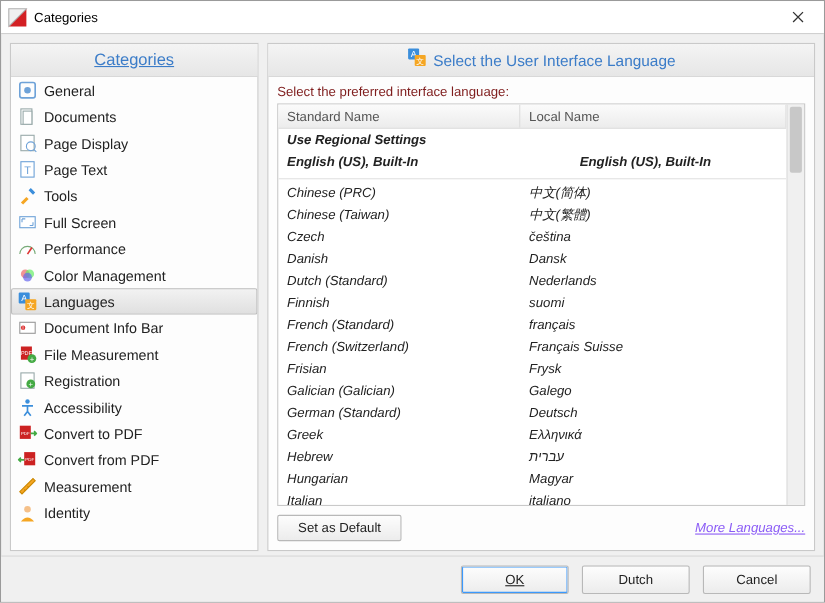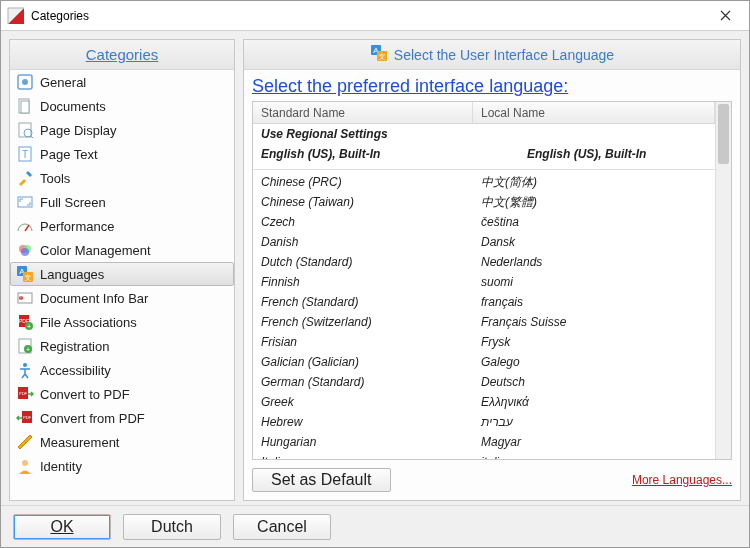--- a/index.html
+++ b/index.html
@@ -21,44 +21,44 @@
 .panel-header { height: 30px; background: linear-gradient(#f4f4f4,#e6e6e6); border-bottom: 1px solid #d8d8d8; display: flex; align-items: center; justify-content: center; gap: 6px; }
 .panel-header .ph-text { font-size: 14px; color: #3b7cc8; }
 .panel-header.left-h .ph-text { font-size: 15px; text-decoration: underline; }
 
 .cat-list { flex: 1; overflow-y: auto; overflow-x: hidden; }
 .cat-item { height: 24px; display: flex; align-items: center; padding: 0 6px; gap: 6px; font-size: 13px; color: #222; cursor: pointer; }
 .cat-item.selected { background: linear-gradient(#f2f2f2,#e0e0e0); border: 1px solid #bcbcbc; border-radius: 2px; padding-left: 5px; }
 .cat-icon { width: 18px; height: 18px; flex-shrink: 0; display:flex; align-items:center; justify-content:center; }
 
 .right-inner { flex:1; display:flex; flex-direction:column; padding: 6px 8px 8px 8px; min-height:0; }
-.prompt { font-size: 18px; color: #1d4ed8; margin-bottom: 4px; text-decoration: underline; }
+.prompt { font-size: 12px; color: #7f1d1d; margin-bottom: 4px; }
 
 .lang-table-wrap { flex:1; border:1px solid #c9c9c9; background:#fff; display:flex; overflow:hidden; }
 .lang-table { flex:1; overflow:hidden; display:flex; flex-direction:column; }
 .lang-head { display:flex; height:22px; background:linear-gradient(#fbfbfb,#ececec); border-bottom:1px solid #d6d6d6; }
 .lang-head div { font-size:12px; color:#555; padding:0 8px; display:flex; align-items:center; border-right:1px solid #ddd; }
 .col-std { width: 220px; }
 .col-loc { flex:1; }
 .lang-body { flex:1; overflow:hidden; }
 .lang-row { display:flex; height:20px; font-size:12px; color:#222; }
 .lang-row div { padding:0 8px; display:flex; align-items:center;font-style:italic; }
 .lang-row .col-std { width:220px; }
 .lang-row .col-loc { flex:1; }
 .lang-row.bold { font-weight:bold; }
 .lang-row.bitalic { font-weight:bold; font-style:italic;gap:46px; }
 .lang-sep { height:6px; border-bottom:1px solid #e2e2e2; margin-bottom:2px; }
 .vscroll { width:16px; background:#f0f0f0; border-left:1px solid #ddd; position:relative; }
 .vscroll .thumb { position:absolute; left:2px; right:2px; top:2px; height:60px; background:#c8c8c8; border-radius:2px; }
 
 .right-bottom { display:flex; align-items:center; justify-content:space-between; padding-top:8px; }
-.btn { height:24px; padding:0 18px; font-size:16px; background:linear-gradient(#fdfdfd,#ececec); border:1px solid #b8b8b8; border-radius:2px; cursor:pointer; display:inline-flex; align-items:center; justify-content:center; color:#222; }
-.link { font-size:12px; color:#b91c1c; text-decoration:underline; cursor:pointer; }
-
-.footer { height:42px; border-top:1px solid #d8d8d8; display:flex; align-items:center; gap:12px; padding:0 12px; background:#f0f0f0; }
+.btn { height:24px; padding:0 18px; font-size:12px; background:linear-gradient(#fdfdfd,#ececec); border:1px solid #b8b8b8; border-radius:2px; cursor:pointer; display:inline-flex; align-items:center; justify-content:center; color:#222; }
+.link { font-size:12px; color:#8b5cf6; text-decoration:underline; cursor:pointer;font-style:italic; }
+
+.footer { height:42px; border-top:1px solid #d8d8d8; display:flex; align-items:center; justify-content:flex-end; gap:12px; padding:0 12px; background:#f0f0f0; }
 .footer .btn { width:98px; height:26px; }
 .footer .btn.default { box-shadow:0 0 0 1px #3b99fc inset; }
 
 
 .cat-list::-webkit-scrollbar { width:16px; }
 .cat-list::-webkit-scrollbar-track { background:#f0f0f0; }
 .cat-list::-webkit-scrollbar-thumb { background:#c8c8c8; border:2px solid #f0f0f0; border-radius:2px; }
 </style>
 </head>
 <body>
@@ -184,21 +184,21 @@
           </div>
           <div class="cat-item">
             <span class="cat-icon">
               <svg width="18" height="18" viewBox="0 0 18 18">
                 <rect x="3" y="2" width="10" height="12" fill="#c22"></rect>
                 <text x="8" y="10" font-size="5" text-anchor="middle" fill="#fff">PDF</text>
                 <circle cx="13" cy="13" r="4" fill="#4a4"></circle>
                 <text x="13" y="16" font-size="7" text-anchor="middle" fill="#fff">+</text>
               </svg>
             </span>
-            <span>File Associations</span>
+            <span>File Measurement</span>
           </div>
           <div class="cat-item">
             <span class="cat-icon">
               <svg width="18" height="18" viewBox="0 0 18 18">
                 <rect x="3" y="2" width="12" height="14" fill="#fff" stroke="#9aa"></rect>
                 <circle cx="12" cy="12" r="4" fill="#4a4"></circle>
                 <text x="12" y="15" font-size="7" text-anchor="middle" fill="#fff">+</text>
               </svg>
             </span>
             <span>Registration</span>

